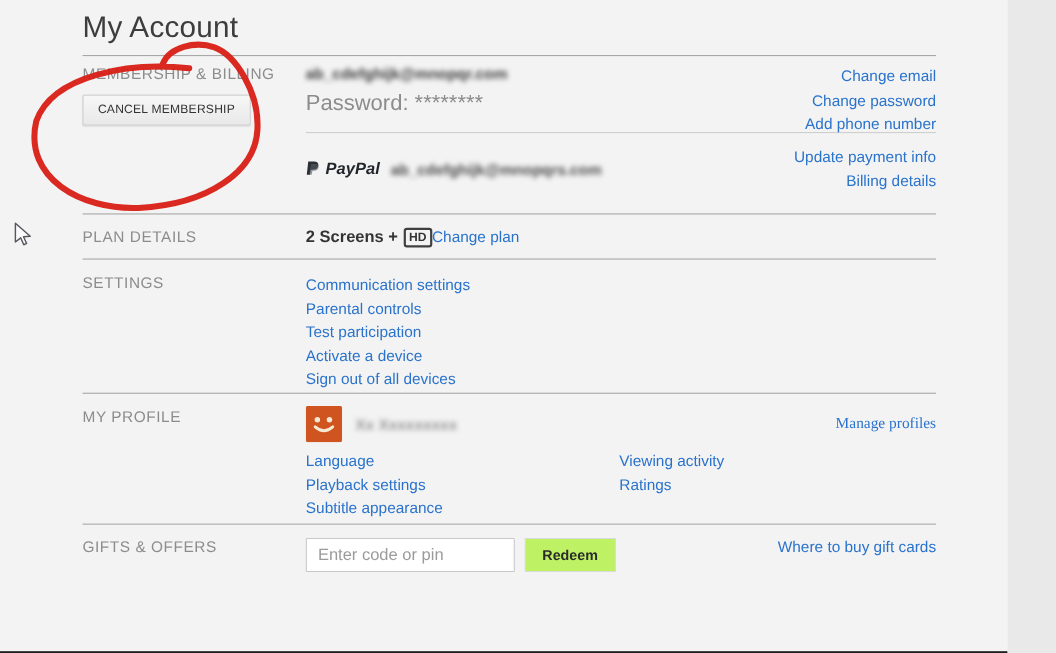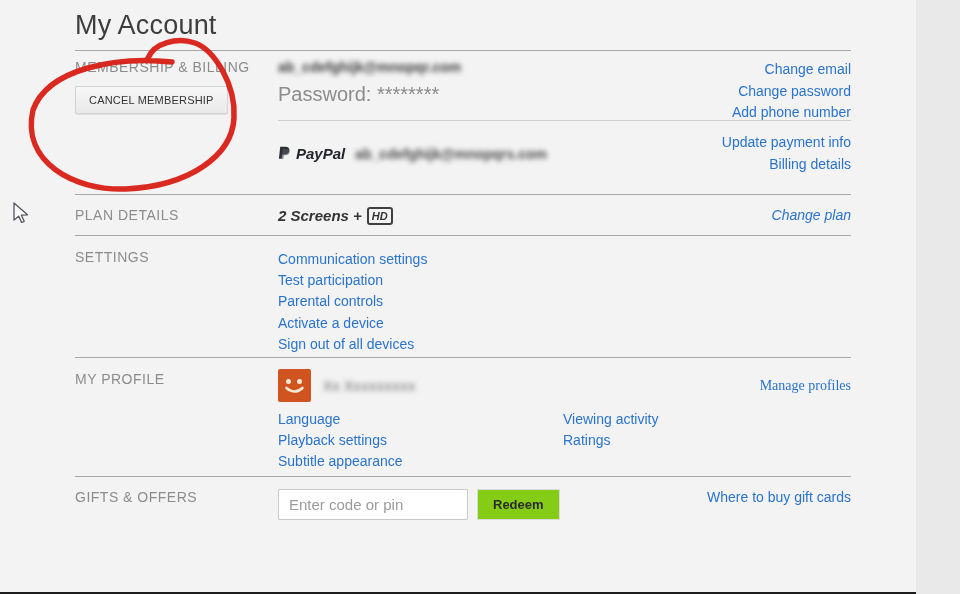--- a/index.html
+++ b/index.html
@@ -54,21 +54,21 @@
   }
   .blurred-email { font-size:14px; font-weight:700; color:#3c3c3c; filter:blur(2.5px); }
   .password-line { margin-top:8px; font-size:20px; color:#8c8c8c; }
   .sub-row-2 { padding-top:11px; display:flex; justify-content:space-between; }
   .paypal-wrap { display:flex; align-items:center; }
   .paypal-brand { font-size:15px; font-weight:700; font-style:italic; color:#22262c; margin-left:5px; }
   .paypal-email { margin-left:10px; font-size:14px; font-weight:600; color:#4a4a4a; filter:blur(2.5px); }
 
   
   .sec-plan { height:41px; padding-top:12px; }
-  .plan-content { flex:1; display:flex; justify-content:space-between;font-style:italic; }
+  .plan-content { flex:1; display:flex; justify-content:flex-start; }
   .plan-name { font-size:15px; font-weight:700; color:#333; }
   .hd-badge {
     display:inline-block; margin-left:5px;
     border:2px solid #404040; border-radius:3px;
     padding:0 3px; font-size:11px; line-height:14px; font-weight:700; color:#333;
     position:relative; top:-1px;
   }
 
   
   .sec-settings { height:122px; padding-top:13px; }
@@ -90,21 +90,21 @@
   .gifts-content { flex:1; display:flex; align-items:flex-start; }
   .code-input {
     width:190px; height:31px; padding:0 10px;
     font-family:"Liberation Sans",sans-serif; font-size:15px; color:#4c1d95;
     background:#fff; border:1px solid #c9c9c9; border-radius:1px;
   }
   .code-input::placeholder { color:#9b9b9b; }
   .redeem-btn {
     margin-left:9px; height:31px; padding:0 15px;
     font-family:"Liberation Sans",sans-serif; font-size:13px; font-weight:700; color:#2b2b2b;
-    background:#84cc16; border:1px solid #dadada; border-radius:1px; cursor:pointer;
+    background:#bef264; border:1px solid #dadada; border-radius:1px; cursor:pointer;
   }
   .gifts-content .link { margin-left:auto; }
 
   
   .overlay { position:absolute; left:0; top:0; width:960px; height:594px; pointer-events:none; }
 </style>
 </head>
 <body>
 
 <div class="page">
@@ -160,22 +160,22 @@
         <a class="link">Change plan</a>
       </div>
     </div>
 
     <div class="section sec-settings">
       <div class="label-col">
         <div class="section-label">SETTINGS</div>
       </div>
       <div class="settings-links">
         <a class="link">Communication settings</a>
+        <a class="link">Parental controls</a>
         <a class="link">Test participation</a>
-        <a class="link">Parental controls</a>
         <a class="link">Activate a device</a>
         <a class="link">Sign out of all devices</a>
       </div>
     </div>
 
     <div class="section sec-profile">
       <div class="label-col">
         <div class="section-label">MY PROFILE</div>
       </div>
       <div class="profile-content">

